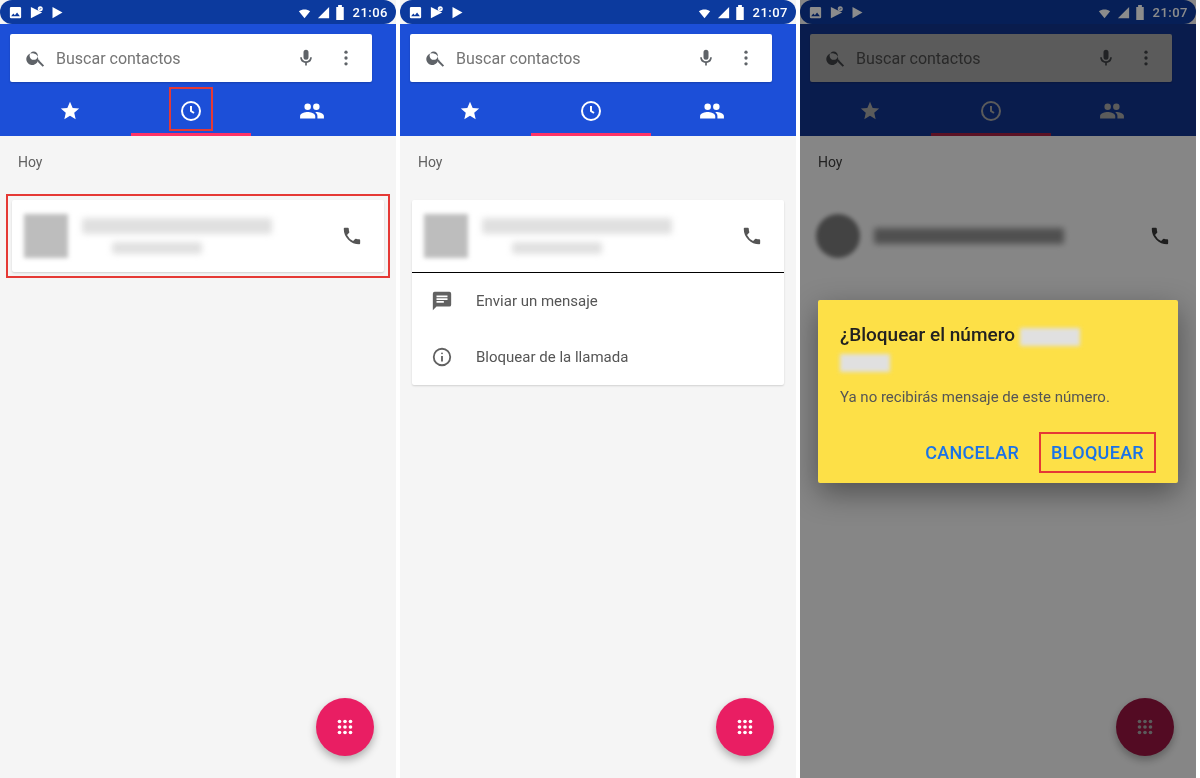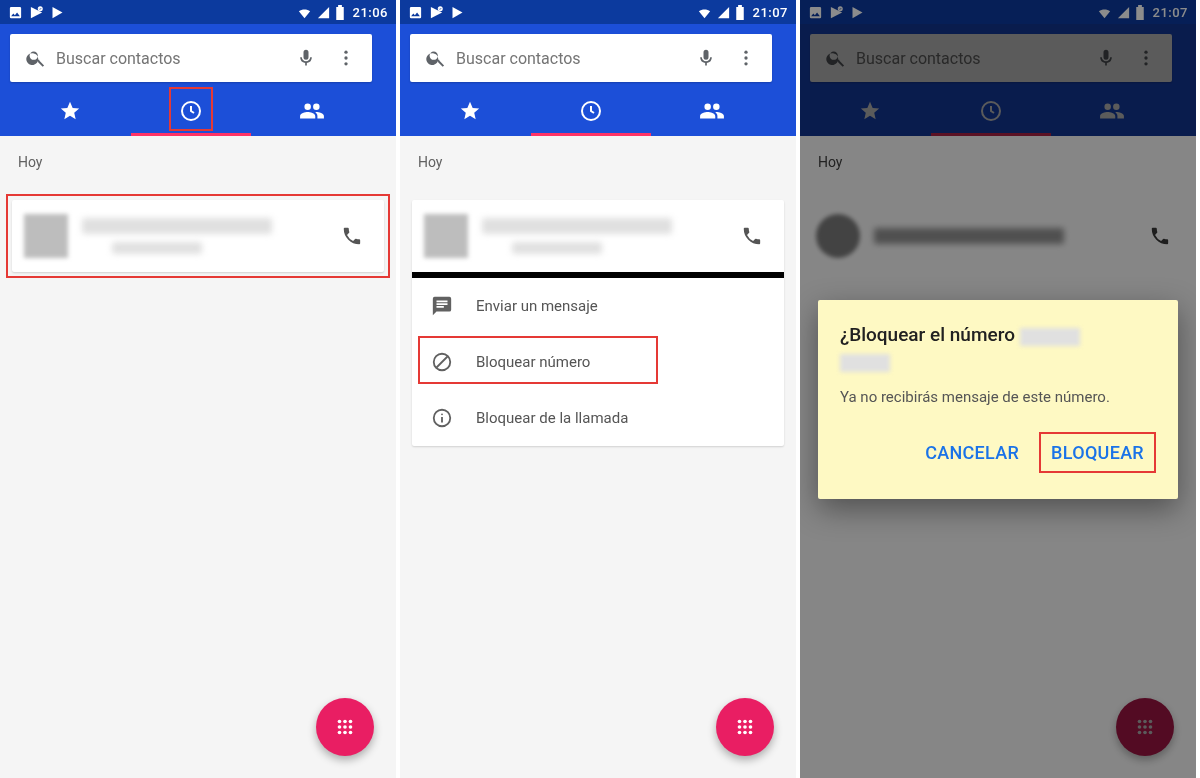--- a/index.html
+++ b/index.html
@@ -21,20 +21,21 @@
   .status-bar {
     height: 24px;
     background: #0c3a9e;
     color: #fff;
     display: flex;
     align-items: center;
     justify-content: space-between;
     padding: 0 8px;
     font-size: 13px;
     font-weight: 500;
+    border-radius: 12px;
   }
   .status-left, .status-right { display: flex; align-items: center; gap: 6px; }
   .status-right { gap: 4px; }
   .sb-icon svg { display: block; }
   .sb-time { margin-left: 4px; letter-spacing: 0.5px; }
   
   .app-header {
     background: #1c4fd8;
     padding: 10px 24px 0 10px;
   }
@@ -86,21 +87,21 @@
     padding: 14px 12px;
     gap:14px;
   }
   .avatar {
     width:44px; height:44px; background:#bdbdbd;
     filter: blur(2px);
   }
   .blurred-line { height:16px; background:#e0e0e0; filter:blur(3px); border-radius:2px;}
   .call-text { flex:1; display:flex; flex-direction:column; gap:8px;}
   .phone-btn { width:40px; height:40px; display:flex; align-items:center; justify-content:center; color:#616161;}
-  .menu-list { border-top:6px solid #000000;text-align:center; }
+  .menu-list { border-top:1px solid #000000;text-align:center; }
   .menu-item {
     display:flex; align-items:center; gap:22px;
     padding: 16px 18px;
     font-size:15px; color:#555;
   }
   .menu-item .micon { width:24px; height:24px; display:flex; align-items:center; justify-content:center; color:#616161;}
   
   .fab {
     position:absolute;
     right:22px; bottom:22px;
@@ -113,23 +114,23 @@
   }
   
   .dim-overlay {
     position:absolute; inset:0;
     background:rgba(0,0,0,.45);
   }
   .dialog {
     position:absolute;
     left:18px; right:18px;
     top:300px;
-    background:#fef9c3;
+    background:#fde047;
     border-radius:2px;
-    padding:22px 22px 26px 22px;
+    padding:22px 22px 10px 22px;
     box-shadow:0 10px 30px rgba(0,0,0,.4);
   }
   .dialog-title { font-size:19px; font-weight:500; color:#212121; line-height:1.35; }
   .dialog-title .blur-inline { display:inline-block; width:60px; height:18px; background:#e0e0e0; filter:blur(2px); vertical-align:text-bottom;}
   .dialog-msg { font-size:15px; color:#555; margin-top:14px; line-height:1.4;}
   .dialog-actions { display:flex; justify-content:flex-end; gap:8px; margin-top:24px;}
   .dlg-btn { padding:10px 12px; font-size:18px; font-weight:500; color:#1a73e8; letter-spacing:0.3px; cursor:pointer;}
   .screen.dimmed .app-header,
   .screen.dimmed .content,
   .screen.dimmed .fab { filter: brightness(.65);}
@@ -358,30 +359,20 @@
       </div>
       <div class="menu-list">
         <div class="menu-item">
           <span class="micon">
               <svg width="22" height="22" viewBox="0 0 24 24" fill="#616161">
                 <path d="M20 2H4a2 2 0 0 0-2 2v18l4-4h14a2 2 0 0 0 2-2V4a2 2 0 0 0-2-2zM6 9h12v2H6zm0-3h12v2H6zm0 6h8v2H6z"></path>
               </svg>
             </span>
           <span>Enviar un mensaje</span>
         </div>
-        <div class="menu-item" style="position:relative;">
-          <span class="micon">
-              <svg width="22" height="22" viewBox="0 0 24 24" fill="none" stroke="#616161" stroke-width="2">
-                <circle cx="12" cy="12" r="9"></circle>
-                <line x1="6" y1="18" x2="18" y2="6"></line>
-              </svg>
-            </span>
-          <span>Bloquear número</span>
-          <div class="highlight-box" style="top:2px;left:6px;width:240px;height:48px;"></div>
-        </div>
         <div class="menu-item">
           <span class="micon">
               <svg width="22" height="22" viewBox="0 0 24 24" fill="none" stroke="#616161" stroke-width="2">
                 <circle cx="12" cy="12" r="9"></circle>
                 <line x1="12" y1="11" x2="12" y2="17"></line>
                 <circle cx="12" cy="8" r="1" fill="#616161" stroke="none"></circle>
               </svg>
             </span>
           <span>Bloquear de la llamada</span>
         </div>

